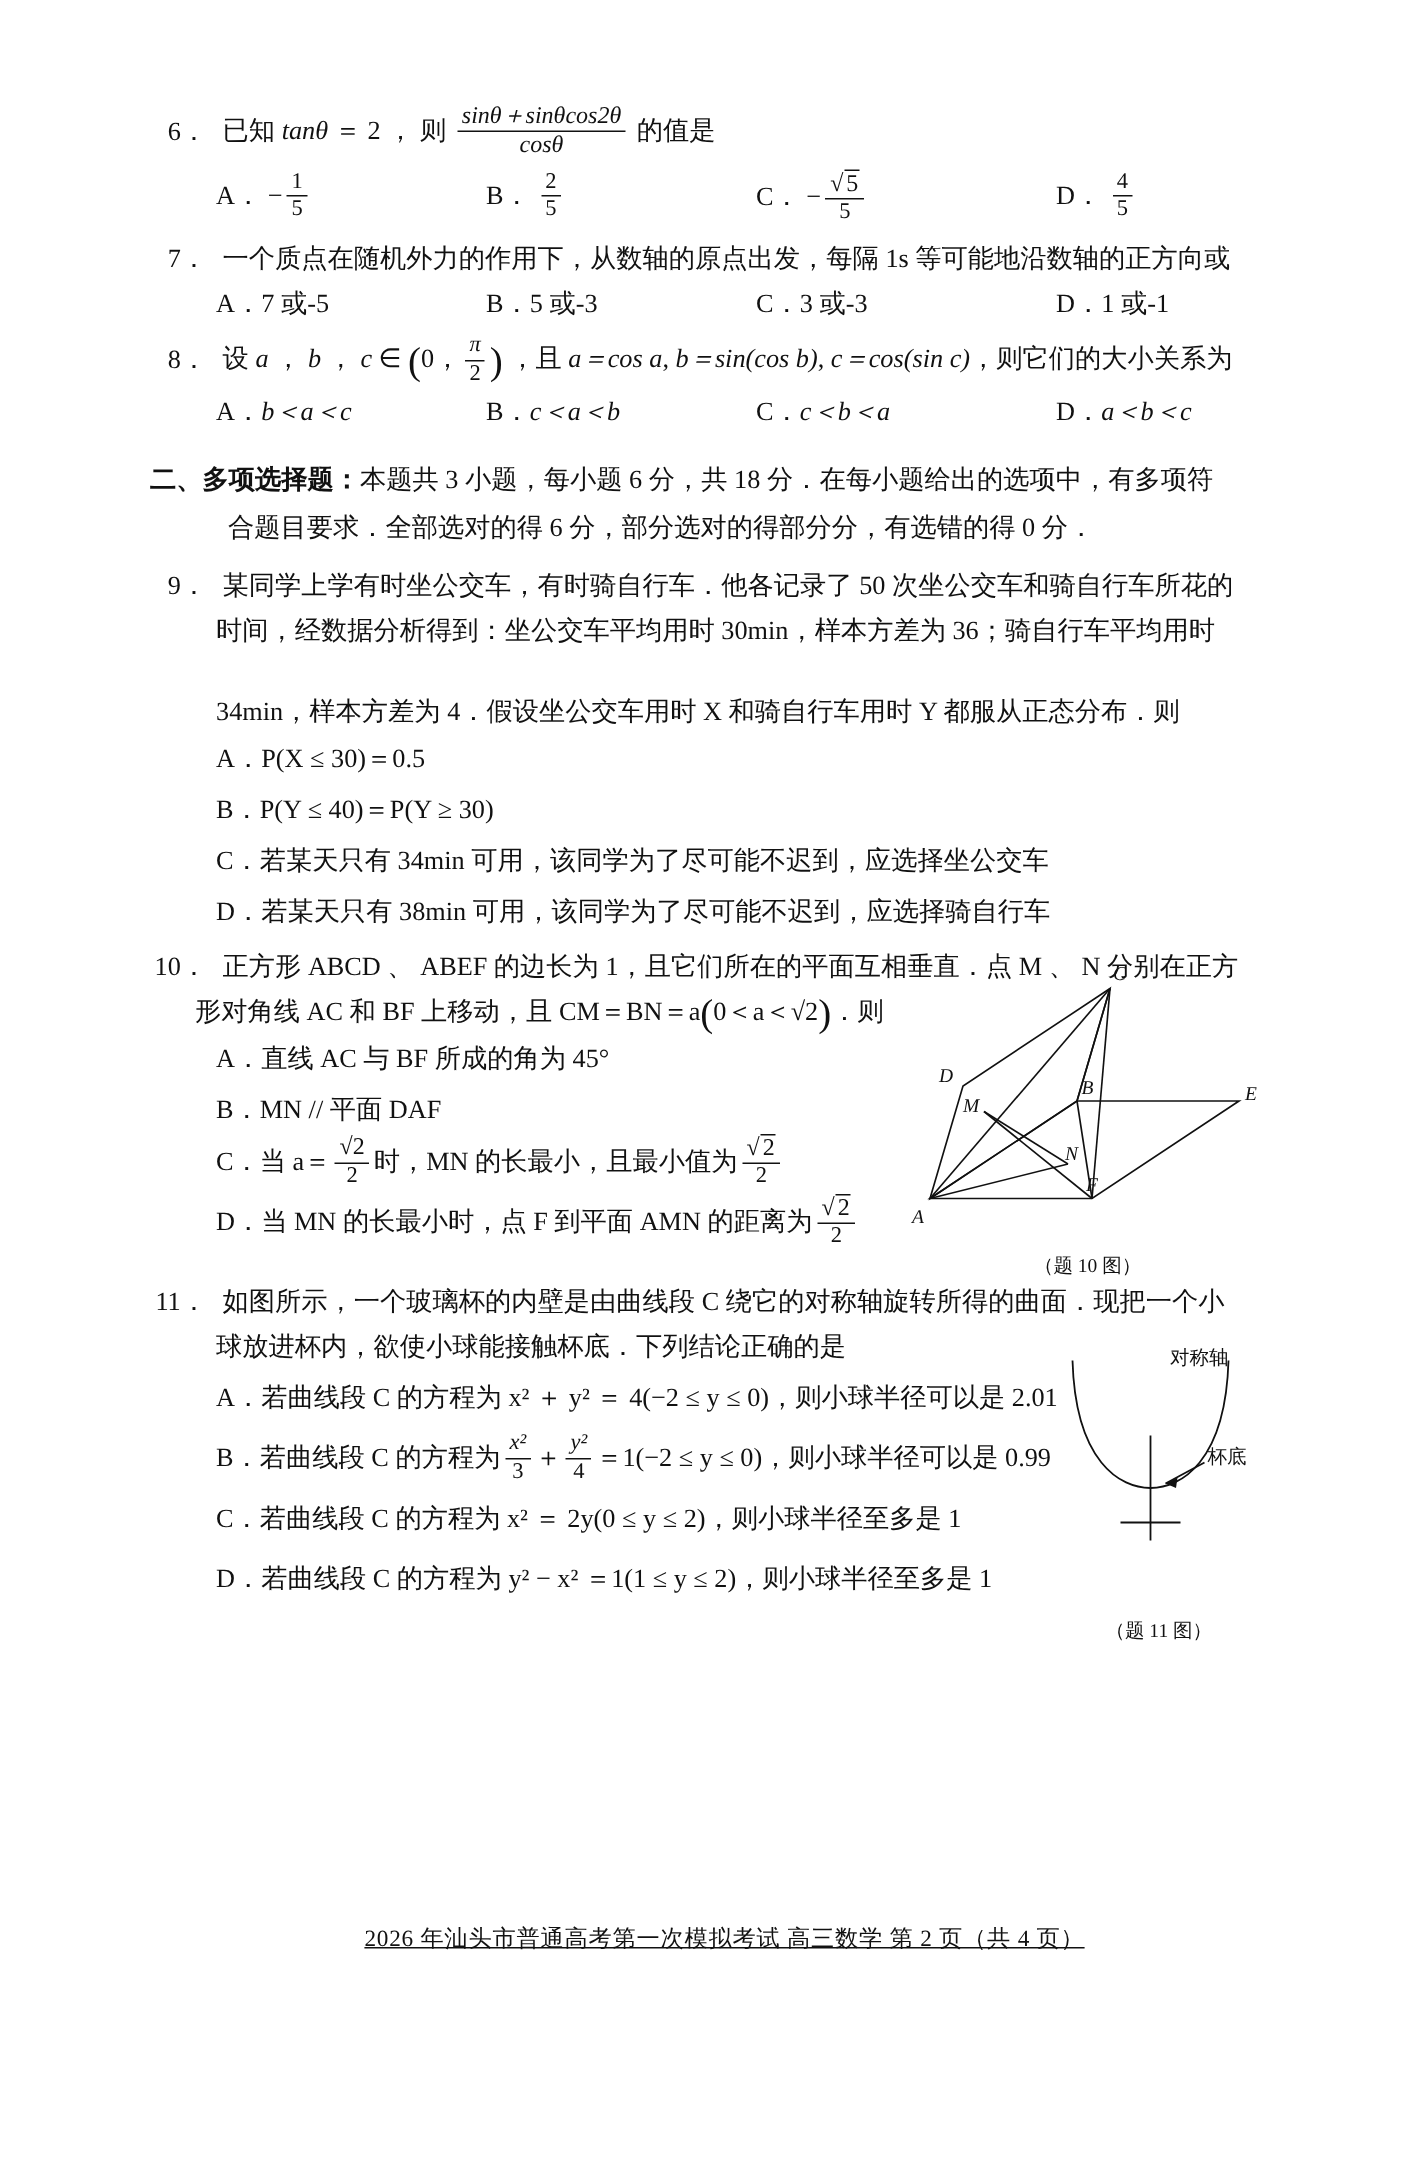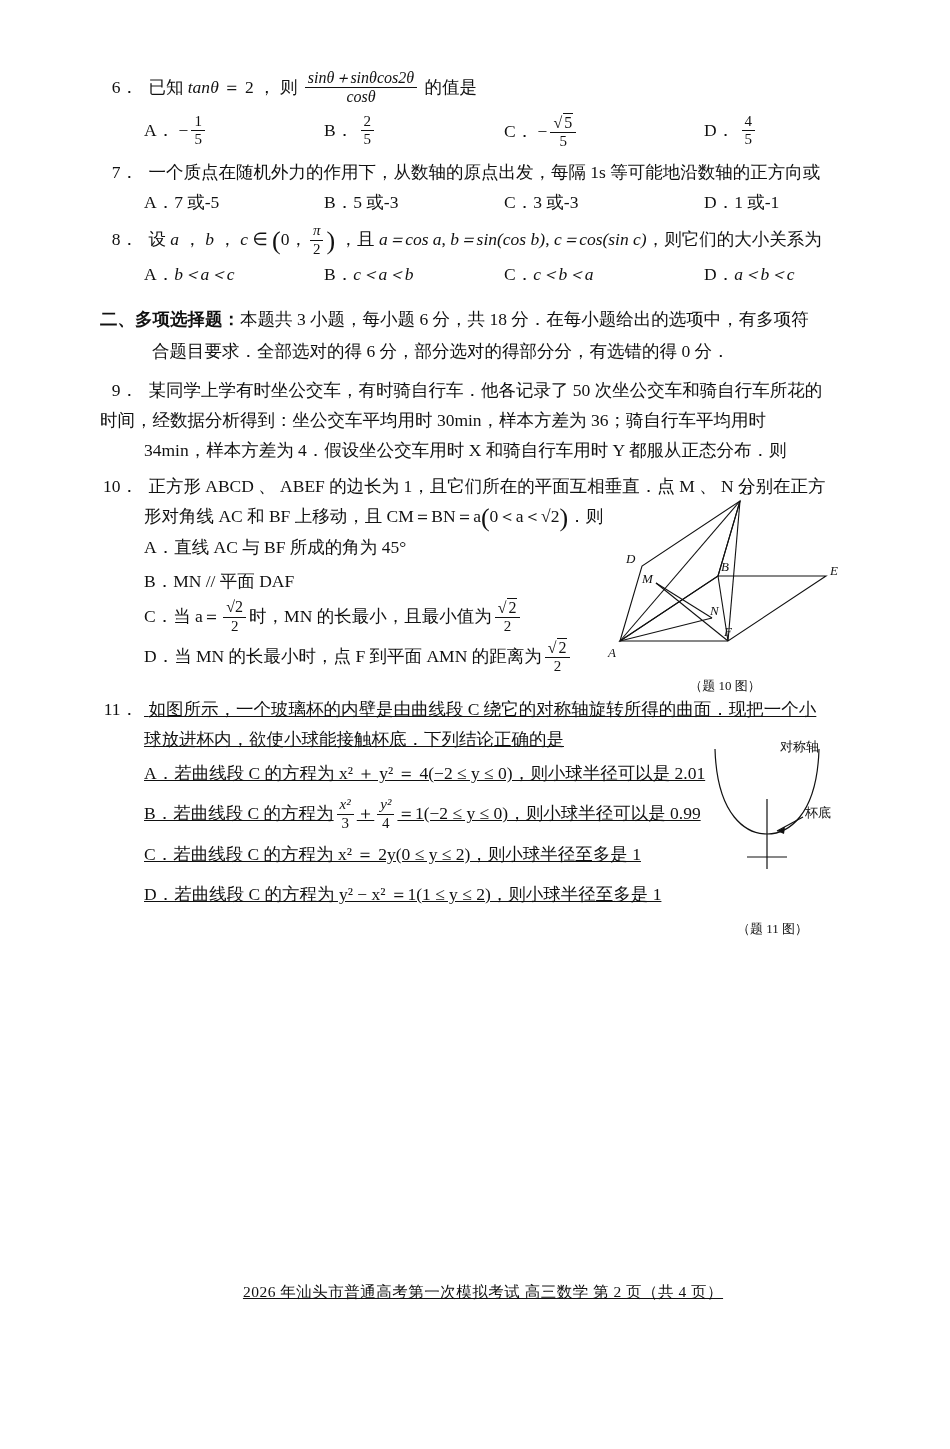--- a/index.html
+++ b/index.html
@@ -84,21 +84,21 @@
     right:0px;top:0px;
     width:270px;height:195px;
   }
   .figcap{
     text-align:center;
     font-size:13px;
     margin-top:-4px;
   }
   .q10wrap{position:relative;}
   .q10text{width:470px;}
-  .q11wrap{position:relative;text-decoration:underline;}
+  .q11wrap{position:relative;}
   .fig11{
     position:absolute;
     right:0px;top:45px;
     width:175px;height:185px;
   }
   .q11text{width:580px;}
   .footer{
     position:absolute;
     left:0;right:0;
     top:1282px;
@@ -188,30 +188,36 @@
   <div class="sec">
     <span><b>二、多项选择题：</b><span>本题共 3 小题，每小题 6 分，共 18 分．在每小题给出的选项中，有多项符</span></span>
     <span class="indent">合题目要求．全部选对的得 6 分，部分选对的得部分分，有选错的得 0 分．</span>
   </div>
 
   <div class="q">
     <div class="qline">
       <span class="qnum">9．</span>
       <span>某同学上学有时坐公交车，有时骑自行车．他各记录了 50 次坐公交车和骑自行车所花的</span>
     </div>
-    <div class="qline" style="">时间，经数据分析得到：坐公交车平均用时 30min，样本方差为 36；骑自行车平均用时</div>
-    <div class="qline" style="margin-left:44px;">34min，样本方差为 4．假设坐公交车用时 X 和骑自行车用时 Y 都服从正态分布．则</div>
+    <div class="qline" style="margin-left:44px;">时间，经数据分析得到：坐公交车平均用时 30min，样本方差为 36；骑自行车平均用时</div>
+    <div class="qline" style="margin-left:44px;margin-top:24px;">34min，样本方差为 4．假设坐公交车用时 X 和骑自行车用时 Y 都服从正态分布．则</div>
+    <div class="optlist">
+      <div>A．P(X ≤ 30)＝0.5</div>
+      <div>B．P(Y ≤ 40)＝P(Y ≥ 30)</div>
+      <div>C．若某天只有 34min 可用，该同学为了尽可能不迟到，应选择坐公交车</div>
+      <div>D．若某天只有 38min 可用，该同学为了尽可能不迟到，应选择骑自行车</div>
+    </div>
   </div>
 
   <div class="q q10wrap">
     <div class="qline">
       <span class="qnum">10．</span>
       <span>正方形 ABCD 、 ABEF 的边长为 1，且它们所在的平面互相垂直．点 M 、 N 分别在正方</span>
     </div>
-    <div class="qline" style="margin-left:44px;">
+    <div class="qline" style="margin-left:30px;">
       <span>形对角线 AC 和 BF 上移动，且 CM＝BN＝a</span><span class="paren-big">(</span><span>0＜a＜√2</span><span class="paren-big">)</span><span>．则</span>
     </div>
     <div class="optlist q10text">
       <div>A．直线 AC 与 BF 所成的角为 45°</div>
       <div>B．MN // 平面 DAF</div>
       <div>
         <span>C．当 a＝</span><span class="frac"><span class="num radical">√2</span><span class="den">2</span></span><span>时，MN 的长最小，且最小值为</span><span class="frac"><span class="num radical">√<span class="sqrt">2</span></span><span class="den">2</span></span>
       </div>
       <div>
         <span>D．当 MN 的长最小时，点 F 到平面 AMN 的距离为</span><span class="frac"><span class="num radical">√<span class="sqrt">2</span></span><span class="den">2</span></span>

